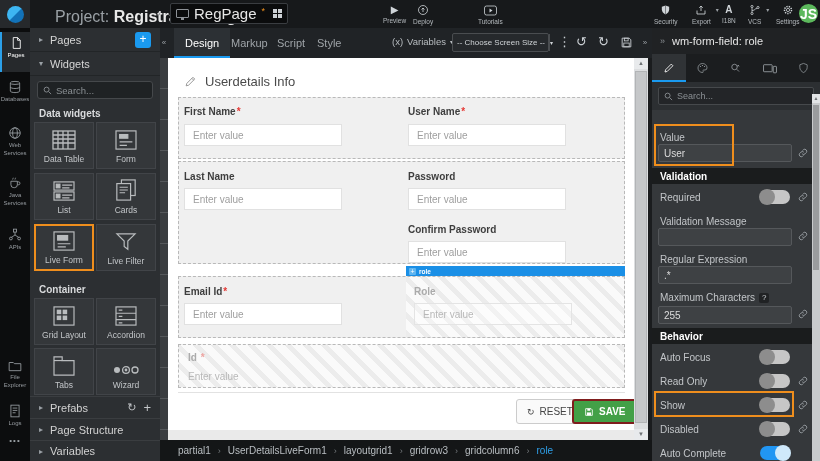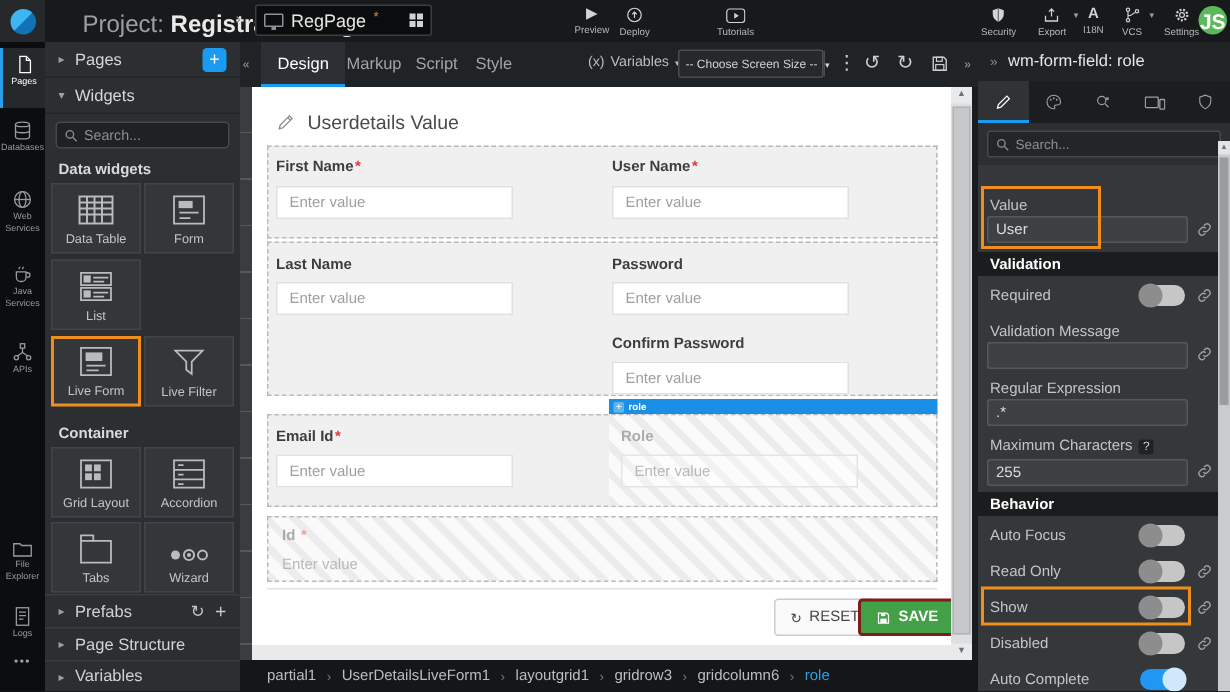--- a/index.html
+++ b/index.html
@@ -11,21 +11,21 @@
   
   .topbar{position:absolute;left:0;top:0;width:820px;height:28px;background:#17191b}
   .logo{position:absolute;left:0;top:0;width:30px;height:28px;background:#26292c;display:flex;align-items:center;justify-content:center}
   .logo-c{width:17px;height:17px;border-radius:50%;background:linear-gradient(135deg,#3db6f2 48%,#1272b8 52%)}
   .proj{position:absolute;left:55px;top:8px;font-size:16px;color:#9aa0a5}
   .proj b{color:#e9e9e9}
   .tb-chev{position:absolute;left:157px;top:7px;color:#8a8f93;font-size:11px}
   .page-tab{position:absolute;left:170px;top:3px;width:118px;height:21px;background:#0b0c0d;border:1px solid #3a3d41;border-radius:2px;display:flex;align-items:center;padding:0 5px;gap:5px}
   .mon{width:13px;height:9px;border:1px solid #8d9196;border-radius:1px;position:relative}
   .mon::after{content:"";position:absolute;left:4px;bottom:-3px;width:3px;height:2px;background:#8d9196}
-  .page-tab-label{font-size:12px;color:#e6e6e6}
+  .page-tab-label{font-size:15px;color:#e6e6e6}
   .star{color:#f0921e;font-size:9px;margin-top:-6px}
   .grid-ic{margin-left:auto;width:9px;height:9px;position:relative}
   .grid-ic::before{content:"";position:absolute;width:4px;height:4px;background:#ced2d6;box-shadow:5px 0 #ced2d6,0 5px #ced2d6,5px 5px #ced2d6}
   .tb-act{position:absolute;top:2px;height:25px;display:flex;flex-direction:column;align-items:center;justify-content:center;gap:2px;color:#cfd4d8}
   .tb-act .lbl{font-size:6.5px;color:#b4b9bd;white-space:nowrap}
   .tb-act .ig{font-size:10px;line-height:10px}
   .mini-caret{position:absolute;right:-8px;top:4px;font-size:6px;color:#9aa0a5}
   .avatar{position:absolute;left:799px;top:4px;width:19px;height:19px;border-radius:50%;background:#5cb85c;color:#fff;font-size:14px;font-weight:bold;display:flex;align-items:center;justify-content:center}
 
   
@@ -286,20 +286,28 @@
       <svg class="wic" width="22" height="20" viewBox="0 0 24 22">
           <rect x="1" y="1" width="22" height="9"></rect>
           <rect x="3.5" y="3.5" width="4" height="4" fill="#b9bcbe"></rect>
           <path d="M10 4.5h11M10 7.5h8"></path>
           <rect x="1" y="12" width="22" height="9"></rect>
           <rect x="3.5" y="14.5" width="4" height="4" fill="#b9bcbe"></rect>
           <path d="M10 15.5h11M10 18.5h8"></path>
         </svg>
       <span class="wl">List</span>
     </div>
+    <div class="wcard" style="left:66px;top:145px">
+      <svg class="wic" width="22" height="22" viewBox="0 0 24 24">
+          <rect x="7" y="1" width="15" height="17"></rect>
+          <rect x="2" y="5" width="15" height="18" fill="#34373a"></rect>
+          <path d="M5 9h9M5 12h9M5 15h6"></path>
+        </svg>
+      <span class="wl">Cards</span>
+    </div>
     <div class="wcard hl" style="left:4px;top:196px">
       <svg class="wic" width="22" height="20" viewBox="0 0 24 22">
           <rect x="1" y="1" width="22" height="20"></rect>
           <rect x="5" y="5" width="11" height="5" fill="#b9bcbe"></rect>
           <path d="M5 14h14M5 17.5h9"></path>
         </svg>
       <span class="wl">Live Form</span>
     </div>
     <div class="wcard" style="left:66px;top:196px">
       <svg class="wic" width="22" height="20" viewBox="0 0 24 22">
@@ -388,21 +396,21 @@
   </div>
   <div class="collapse-h" style="left:159px;top:38px">«</div>
 
   <div class="ruler"></div>
   <div class="page">
     <div class="ptitle">
       <svg width="13" height="13" viewBox="0 0 24 24">
           <path d="M4 20l1.2-4.5L16.5 4.2l3.3 3.3L8.5 18.8 4 20z" fill="none" stroke="#8a8a8a" stroke-width="1.6"></path>
           <path d="M14.5 6.2l3.3 3.3" stroke="#8a8a8a" stroke-width="1.6"></path>
         </svg>
-      <span>Userdetails Value</span>
+      <span>Userdetails Info</span>
     </div>
 
     <div class="band" style="top:39px;height:62px"></div>
     <div class="flabel" style="left:16px;top:48px"><span>First Name</span><span class="req">*</span></div>
     <input class="cinp" style="left: 16px; top: 66px;" placeholder="Enter value">
     <div class="flabel" style="left:240px;top:48px"><span>User Name</span><span class="req">*</span></div>
     <input class="cinp" style="left: 240px; top: 66px;" placeholder="Enter value">
 
     <div class="band" style="top:103px;height:103px"></div>
     <div class="flabel" style="left:16px;top:113px"><span>Last Name</span></div>

